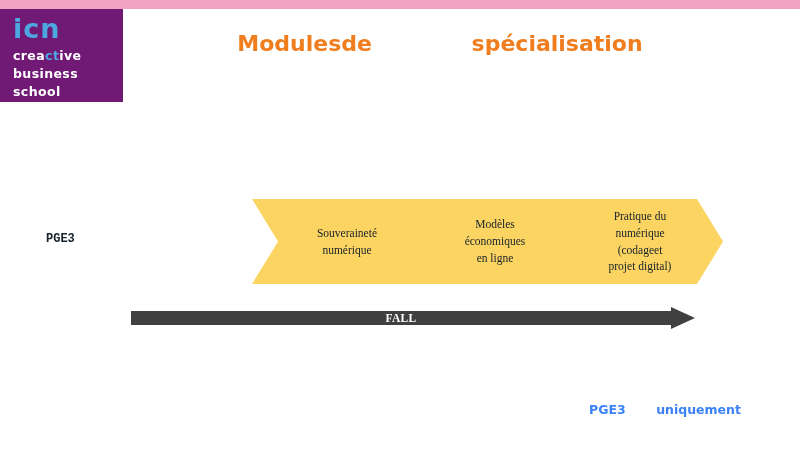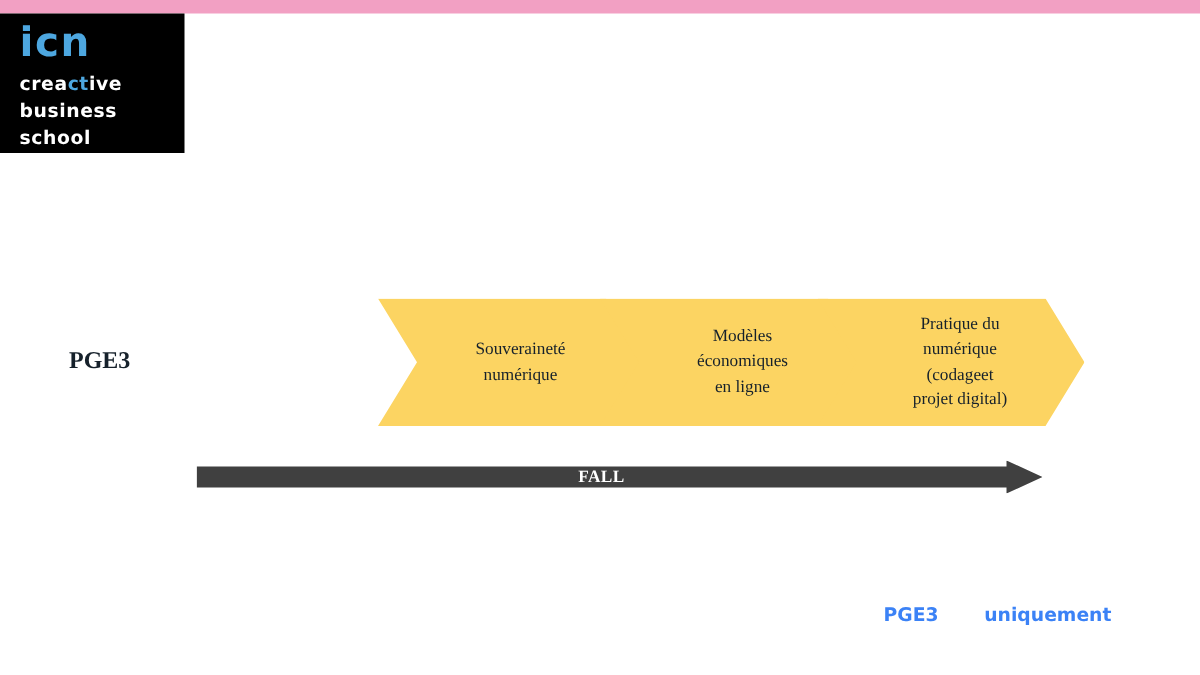--- a/index.html
+++ b/index.html
@@ -21,21 +21,21 @@
     left: 0; top: 0;
     width: 800px; height: 9px;
     background: #f2a0c3;
   }
 
   
   #logo-box {
     position: absolute;
     left: 0; top: 9px;
     width: 123px; height: 93px;
-    background: #000000;
+    background: #701a75;
     color: #ffffff;
   }
   #logo-icn {
     position: absolute;
     left: 13px; top: 6px;
     font-family: "DejaVu Sans", sans-serif;
     font-weight: bold;
     font-size: 27px;
     letter-spacing: 1px;
     color: #4da7e0;
@@ -78,23 +78,23 @@
     font-size: 23px;
     line-height: 1.3;
     margin-top: 4px;
     white-space: pre;
   }
 
   
   #row-label {
     position: absolute;
     left: 46px; top: 232px;
-    font-family: Liberation Serif, serif;
+    font-family: Liberation Mono, monospace;
     font-weight: bold;
-    font-size: 16px;
+    font-size: 12px;
     color: #16212b;
   }
 
   
   #chevron-row {
     position: absolute;
     left: 97px; top: 199px;
     width: 626px; height: 85px;
   }
   .chevron {
@@ -159,20 +159,21 @@
 <div id="top-band"></div>
 
 <div id="logo-box">
   <div id="logo-icn">icn</div>
   <div class="logo-line" id="logo-creative"><span>crea</span><span class="accent">ct</span><span>ive</span></div>
   <div class="logo-line" id="logo-business">business</div>
   <div class="logo-line" id="logo-school">school</div>
 </div>
 
 <div id="title-block">
+  <div id="title-line1">Modulesde             spécialisation</div>
 </div>
 
 <div id="row-label">PGE3</div>
 
 <div id="chevron-row">
   <div class="chevron" style="left:155px; width:178px;">
     <span class="chevron-text">Souveraineté
 numérique</span>
   </div>
   <div class="chevron" style="left:303px; width:178px;">

